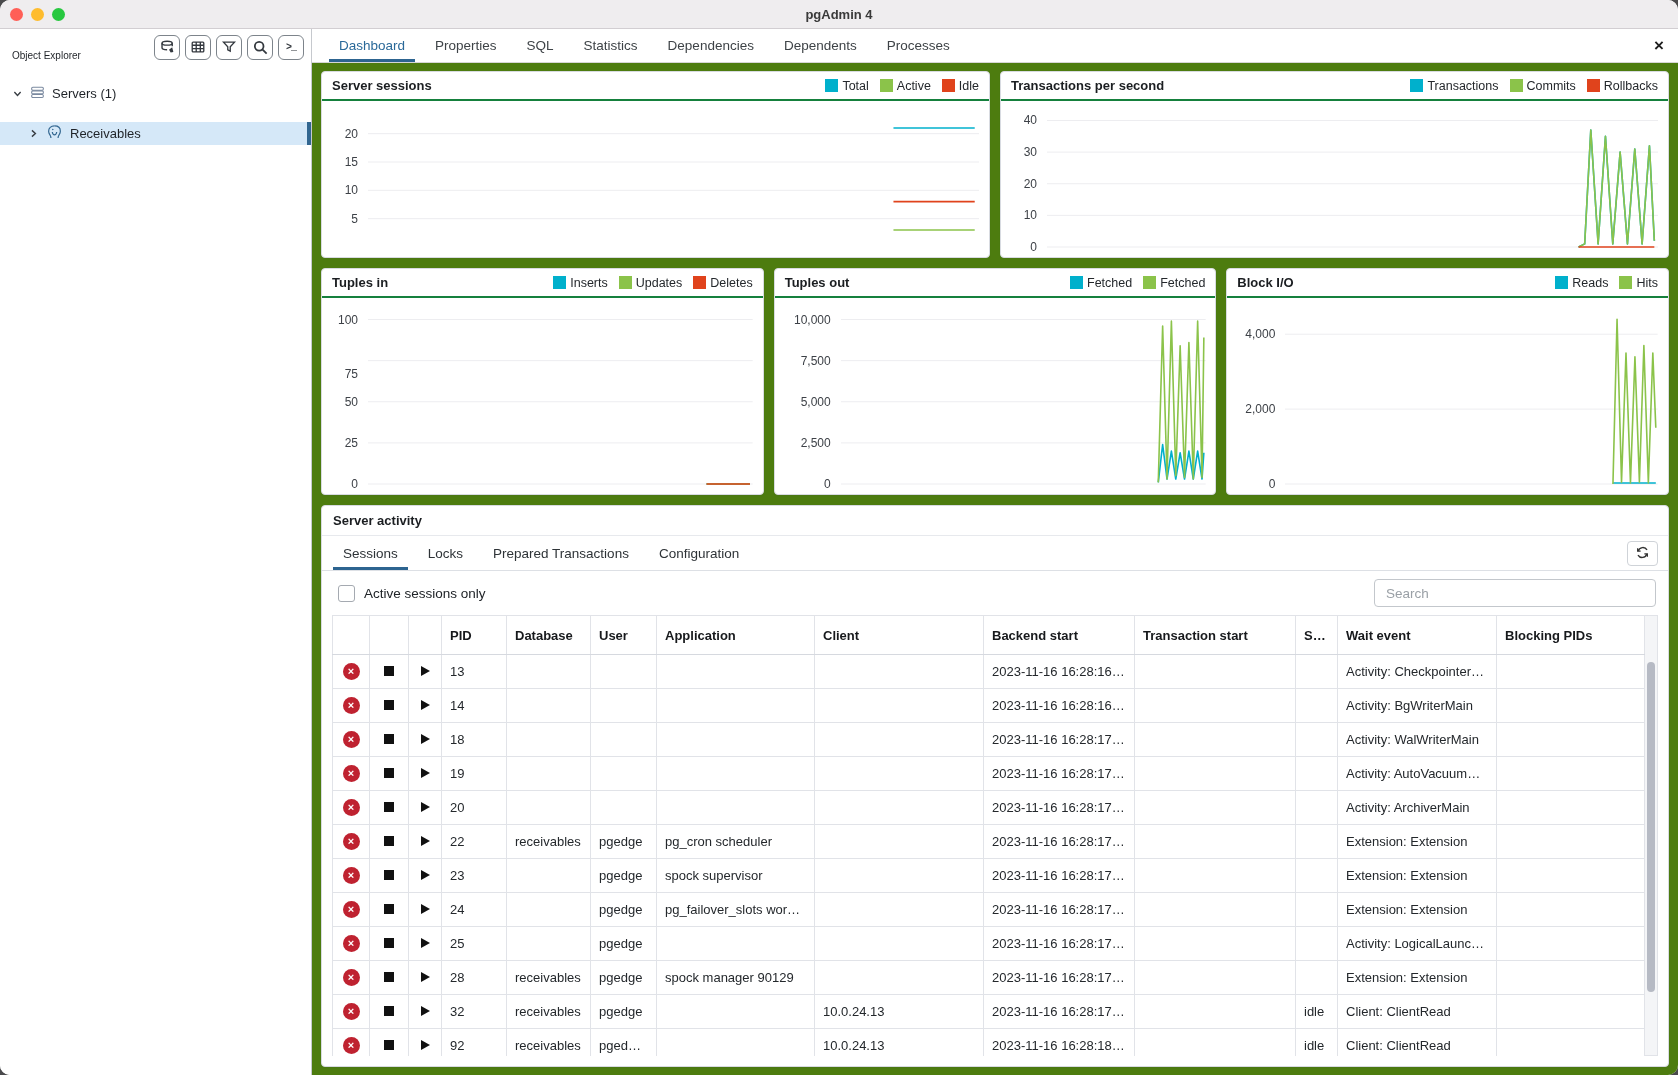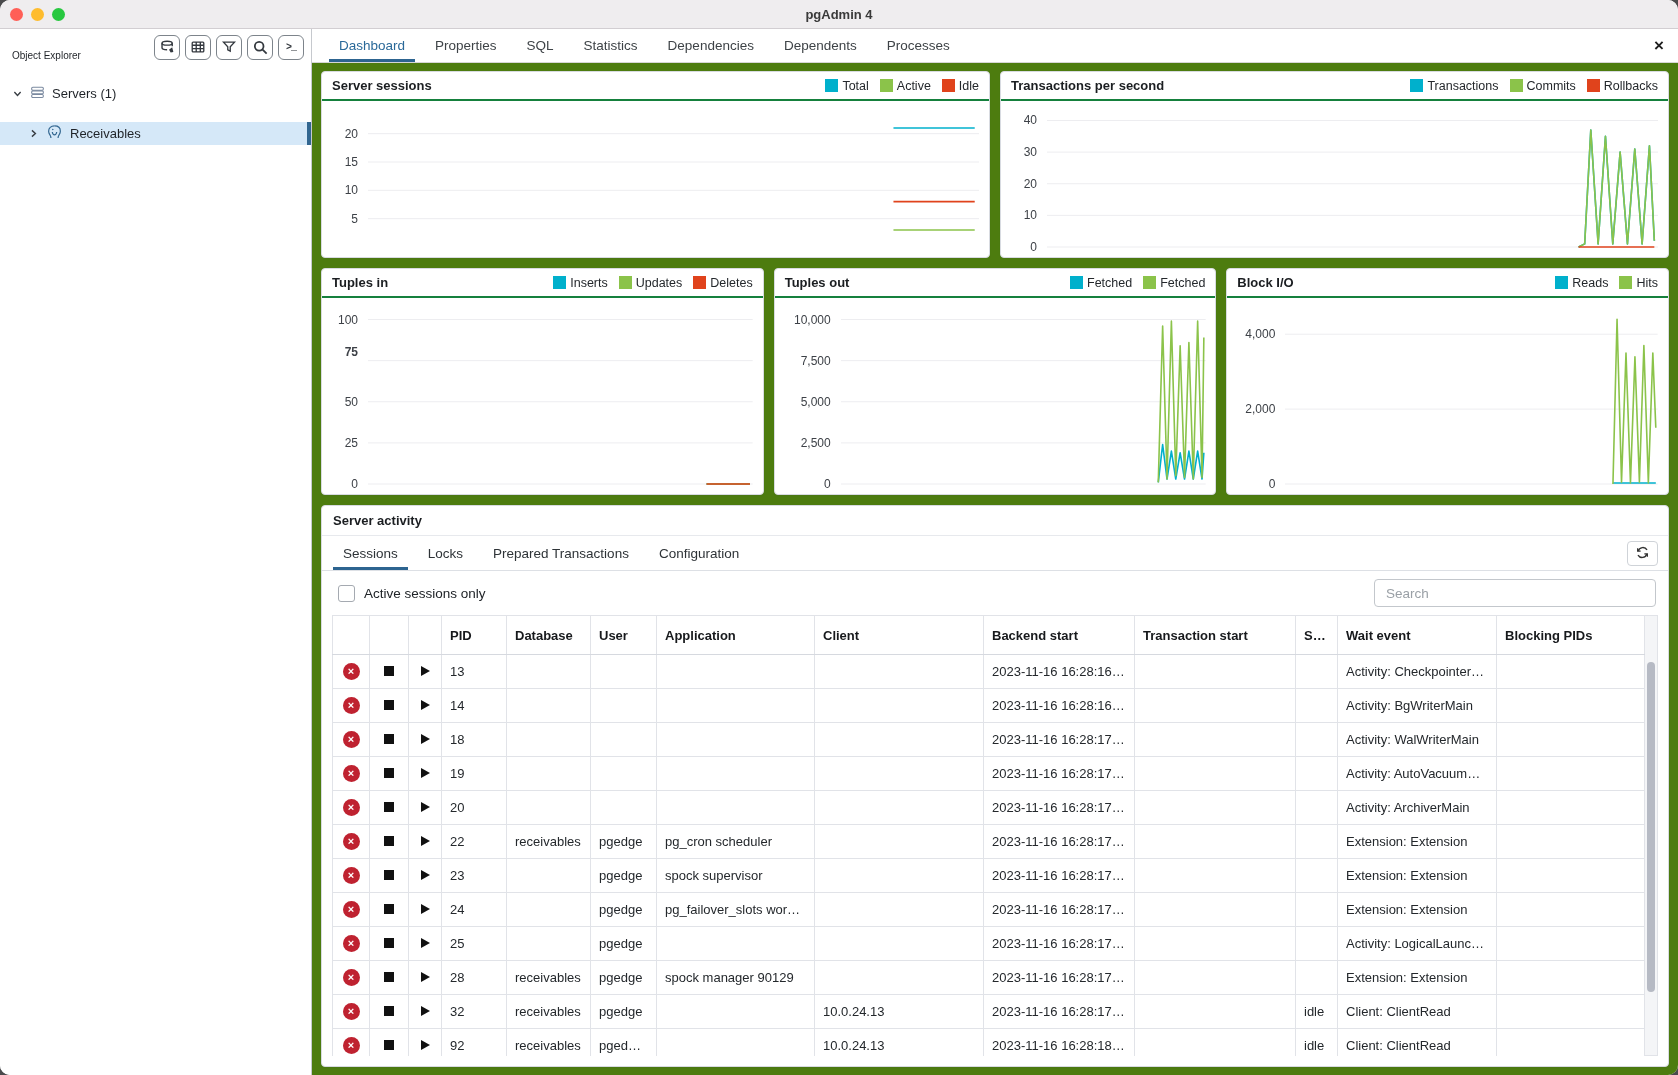--- a/index.html
+++ b/index.html
@@ -279,21 +279,21 @@
                   <span class="legend-item">
                     <span class="swatch" style="background: rgb(224, 67, 28);"></span>
                     <span>Deletes</span>
                   </span>
                 </span>
               </div>
             <div class="plot">
                 <div class="ytick" style="left: 0px; width: 36px; top: 179px;">0</div>
                 <div class="ytick" style="left: 0px; width: 36px; top: 137.879px;">25</div>
                 <div class="ytick" style="left: 0px; width: 36px; top: 96.757px;">50</div>
-                <div class="ytick" style="left: 0px; width: 36px; top: 47px; font-weight: bold;">75</div>
+                <div class="ytick" style="left: 0px; width: 36px; top: 69px;">75</div>
                 <div class="ytick" style="left: 0px; width: 36px; top: 14.514px;">100</div>
                 <svg viewBox="0 0 100 100" preserveAspectRatio="none" style="position: absolute; left: 46px; top: 10px; width: 384.672px; height: 176px; overflow: visible;">
                   <line x1="0" x2="100" y1="100" y2="100" stroke="#ededf0" vector-effect="non-scaling-stroke"></line>
                   <line x1="0" x2="100" y1="76.63551401869158" y2="76.63551401869158" stroke="#ededf0" vector-effect="non-scaling-stroke"></line>
                   <line x1="0" x2="100" y1="53.271028037383175" y2="53.271028037383175" stroke="#ededf0" vector-effect="non-scaling-stroke"></line>
                   <line x1="0" x2="100" y1="29.90654205607477" y2="29.90654205607477" stroke="#ededf0" vector-effect="non-scaling-stroke"></line>
                   <line x1="0" x2="100" y1="6.542056074766355" y2="6.542056074766355" stroke="#ededf0" vector-effect="non-scaling-stroke"></line>
                   <polyline points="88,100 99.3,100" fill="none" stroke="#00b0cc" stroke-width="1.6" vector-effect="non-scaling-stroke" stroke-linejoin="round"></polyline>
                   <polyline points="88,100 99.3,100" fill="none" stroke="#8bc34a" stroke-width="1.6" vector-effect="non-scaling-stroke" stroke-linejoin="round"></polyline>
                   <polyline points="88,100 99.3,100" fill="none" stroke="#e0431c" stroke-width="1.6" vector-effect="non-scaling-stroke" stroke-linejoin="round"></polyline>

